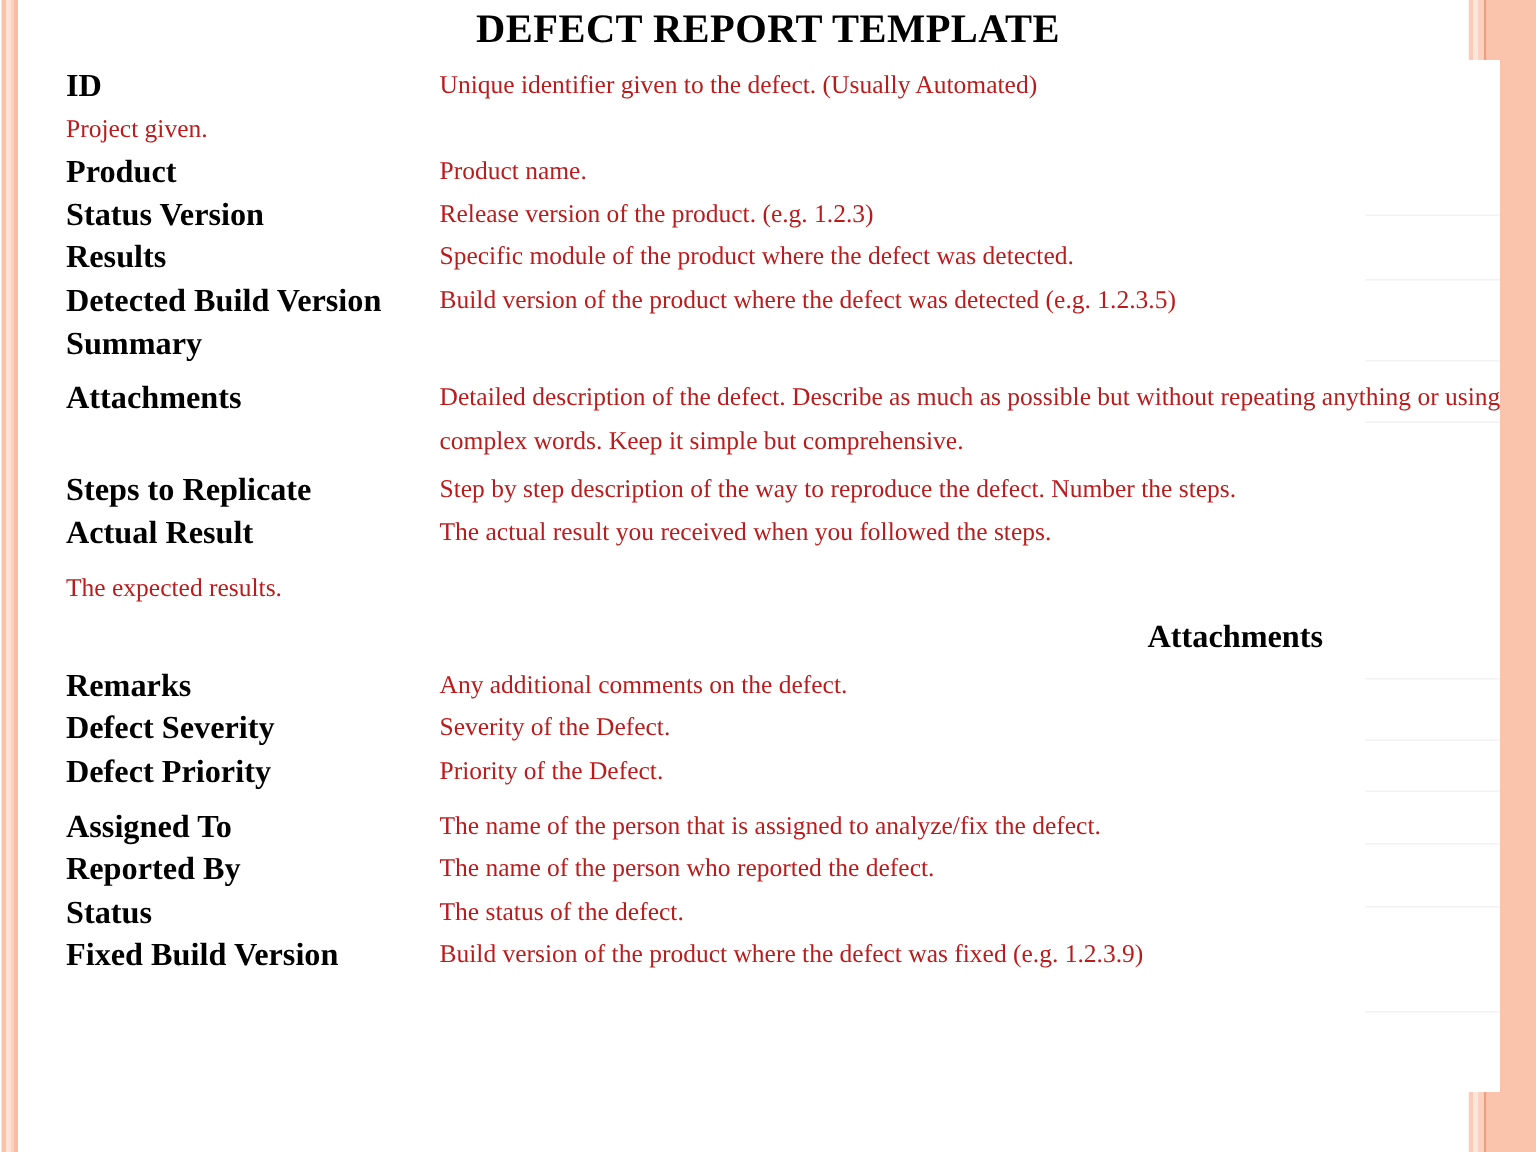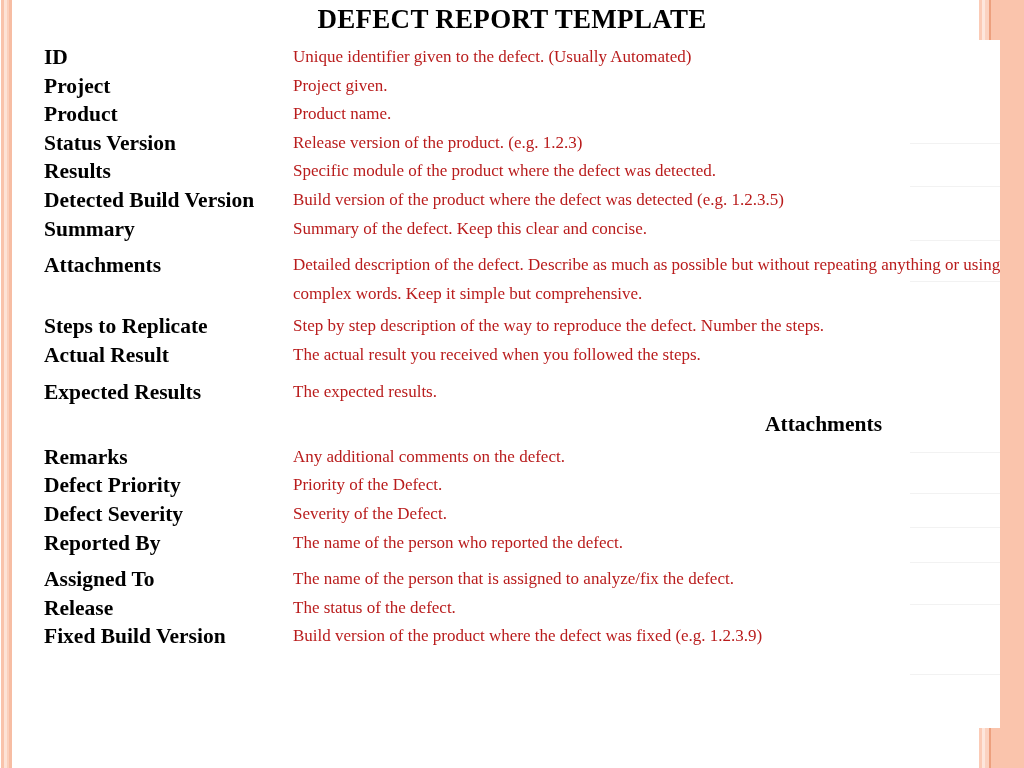--- a/index.html
+++ b/index.html
@@ -178,84 +178,81 @@
   <span class="ghost-rule" style="top:674px;"></span>
 
   <div id="title">DEFECT REPORT TEMPLATE</div>
 
   <div id="fields">
       <div class="row">
         <div class="label">ID</div>
         <div class="desc">Unique identifier given to the defect. (Usually Automated)</div>
       </div>
       <div class="row">
-        <div class="label">Project</div>
         <div class="desc">Project given.</div>
       </div>
       <div class="row">
         <div class="label">Product</div>
         <div class="desc">Product name.</div>
       </div>
       <div class="row">
         <div class="label">Status Version</div>
         <div class="desc">Release version of the product. (e.g. 1.2.3)</div>
       </div>
       <div class="row">
         <div class="label">Results</div>
         <div class="desc">Specific module of the product where the defect was detected.</div>
       </div>
       <div class="row">
         <div class="label">Detected Build Version</div>
         <div class="desc">Build version of the product where the defect was detected (e.g. 1.2.3.5)</div>
       </div>
       <div class="row">
         <div class="label">Summary</div>
-        <div class="desc">Summary of the defect. Keep this clear and concise.</div>
       </div>
       <div class="row gap-before">
         <div class="label">Attachments</div>
         <div class="desc">Detailed description of the defect. Describe as much as possible but without repeating anything or using complex words. Keep it simple but comprehensive.</div>
       </div>
       <div class="row gap-before-sm">
         <div class="label">Steps to Replicate</div>
         <div class="desc">Step by step description of the way to reproduce the defect. Number the steps.</div>
       </div>
       <div class="row">
         <div class="label">Actual Result</div>
         <div class="desc">The actual result you received when you followed the steps.</div>
       </div>
       <div class="row gap-before">
-        <div class="label">Expected Results</div>
         <div class="desc">The expected results.</div>
       </div>
       <div class="row gap-before-sm">
         <div class="label">Attachments</div>
       </div>
       <div class="row gap-before-sm">
         <div class="label">Remarks</div>
         <div class="desc">Any additional comments on the defect.</div>
       </div>
       <div class="row">
+        <div class="label">Defect Severity</div>
+        <div class="desc">Severity of the Defect.</div>
+      </div>
+      <div class="row">
         <div class="label">Defect Priority</div>
         <div class="desc">Priority of the Defect.</div>
-      </div>
-      <div class="row">
-        <div class="label">Defect Severity</div>
-        <div class="desc">Severity of the Defect.</div>
-      </div>
-      <div class="row">
-        <div class="label">Reported By</div>
-        <div class="desc">The name of the person who reported the defect.</div>
       </div>
       <div class="row gap-before">
         <div class="label">Assigned To</div>
         <div class="desc">The name of the person that is assigned to analyze/fix the defect.</div>
       </div>
       <div class="row">
-        <div class="label">Release</div>
+        <div class="label">Reported By</div>
+        <div class="desc">The name of the person who reported the defect.</div>
+      </div>
+      <div class="row">
+        <div class="label">Status</div>
         <div class="desc">The status of the defect.</div>
       </div>
       <div class="row">
         <div class="label">Fixed Build Version</div>
         <div class="desc">Build version of the product where the defect was fixed (e.g. 1.2.3.9)</div>
       </div>
     </div>
 
 </div>
 

